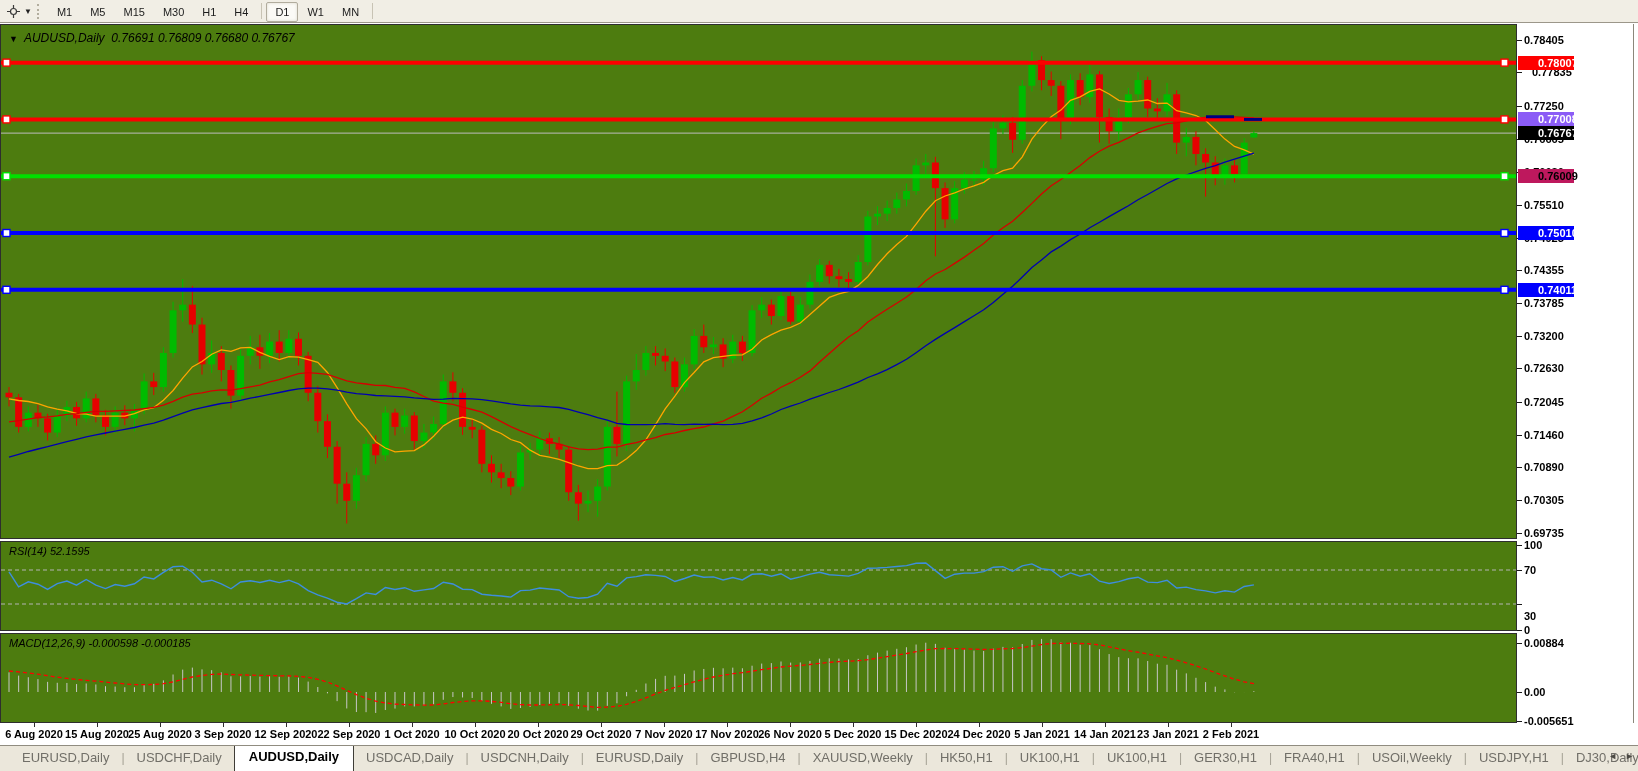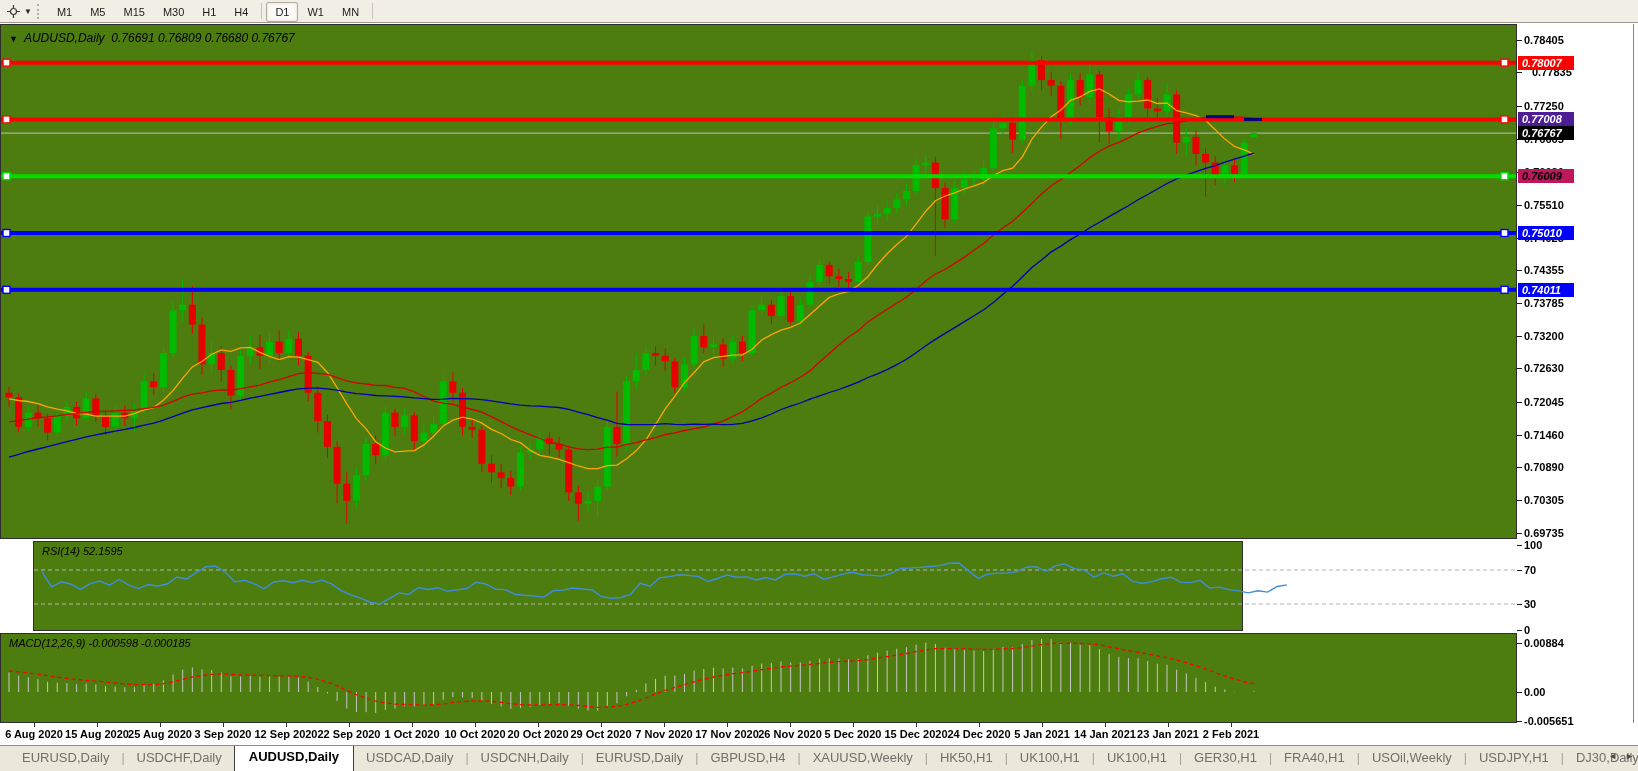--- a/index.html
+++ b/index.html
@@ -12,33 +12,33 @@
   .tool-icon{width:16px;height:16px;display:inline-flex;align-items:center;justify-content:center;margin:0 1px;}
   .caret{font-size:8px;color:#222;margin:0 2px;}
   .grip{width:3px;height:15px;border-left:2px dotted #b2ad9e;margin:0 6px 0 3px;}
   .vsep{width:1px;height:16px;background:#c8c3b4;margin:0 4px;}
   .tf-btn{font-size:11px;color:#1c1c1c;padding:3px 8px;border:1px solid transparent;border-radius:2px;cursor:default;}
   .tf-btn.active{background:#fbfaf6;border-color:#b1ac9d;box-shadow:inset 0 0 3px #dcd8cb;}
 
   
   .panel{position:absolute;left:0;background:#4d7c0f;border:1px solid #2e2e2e;box-sizing:border-box;font-style:italic;}
   #main-panel{top:24px;width:1517px;height:515px;}
-  #rsi-panel{top:541px;width:1210px;height:90px;margin-left:33px;}
+  #rsi-panel{top:541px;width:1517px;height:90px;}
   #macd-panel{top:633px;width:1517px;height:90px;}
   .panel svg{position:absolute;left:0;top:0;}
   .chart-title{position:absolute;left:8px;top:6px;font-size:12px;color:#000;z-index:6;white-space:nowrap;}
   .chart-title .tri{font-size:9px;margin-right:6px;}
   .panel-label{position:absolute;left:8px;top:3px;font-size:11px;color:#000;z-index:6;white-space:nowrap;}
 
   
   #price-axis{position:absolute;left:1517px;top:24px;width:121px;height:699px;background:#fff;}
   .axtick{position:absolute;left:0;width:5px;height:1px;background:#1a1a1a;}
   .axlab{position:absolute;left:7px;font-size:11px;font-weight:700;color:#000;white-space:nowrap;}
   .badge{position:absolute;left:1px;width:56px;height:14px;font-size:11px;font-weight:700;
-         line-height:14px;padding-left:4px;box-sizing:border-box;white-space:nowrap;font-style:italic;}
+         line-height:14px;padding-left:20px;box-sizing:border-box;white-space:nowrap;}
   .right-edge{position:absolute;left:1633px;top:24px;width:1px;height:699px;background:#8b877b;}
 
   
   #time-axis{position:absolute;left:0;top:723px;width:1517px;height:20px;background:#fff;}
   .ttick{position:absolute;top:0;width:1px;height:4px;background:#2e2e2e;}
   .tlab{position:absolute;top:5px;font-size:11px;font-weight:700;color:#000;transform:translateX(-50%);white-space:nowrap;}
 
   
   #tabbar{position:absolute;left:0;top:745px;width:1638px;height:26px;background:#ebe7db;
           border-top:1px solid #908c80;display:flex;align-items:flex-end;padding-left:10px;box-sizing:border-box;overflow:hidden;}
@@ -533,31 +533,31 @@
       <div class="axlab" style="top: 371.566px;">0.72045</div>
       <div class="axtick" style="top: 410.823px;"></div>
       <div class="axlab" style="top: 404.823px;">0.71460</div>
       <div class="axtick" style="top: 443.228px;"></div>
       <div class="axlab" style="top: 437.228px;">0.70890</div>
       <div class="axtick" style="top: 476.485px;"></div>
       <div class="axlab" style="top: 470.485px;">0.70305</div>
       <div class="axtick" style="top: 508.889px;"></div>
       <div class="axlab" style="top: 502.889px;">0.69735</div>
       <div class="badge" style="top: 31.6263px; background: rgb(254, 0, 0); color: rgb(255, 255, 255);">0.78007</div>
-      <div class="badge" style="top: 88.4194px; background: #4c1d95; color: rgb(255, 255, 255);">0.77008</div>
+      <div class="badge" style="top: 88.4194px; background: #8b5cf6; color: rgb(255, 255, 255);">0.77008</div>
       <div class="badge" style="top: 145.213px; background: #be185d; color: rgb(0, 0, 0);">0.76009</div>
       <div class="badge" style="top: 202.006px; background: rgb(0, 0, 254); color: rgb(255, 255, 255);">0.75010</div>
       <div class="badge" style="top: 258.799px; background: rgb(0, 0, 254); color: rgb(255, 255, 255);">0.74011</div>
       <div class="badge" style="top: 102.12px; background: rgb(0, 0, 0); color: rgb(255, 255, 255);">0.76767</div>
       <div class="axtick" style="top: 520.5px;"></div>
       <div class="axlab" style="top: 514.5px;">100</div>
       <div class="axtick" style="top: 546px;"></div>
       <div class="axlab" style="top: 540px;">70</div>
       <div class="axtick" style="top: 580px;"></div>
-      <div class="axlab" style="top: 574px;">30</div>
+      <div class="axlab" style="top: 586px;">30</div>
       <div class="axtick" style="top: 605.5px;"></div>
       <div class="axlab" style="top: 599.5px;">0</div>
       <div class="axtick" style="top: 619px;"></div>
       <div class="axlab" style="top: 613px;">0.00884</div>
       <div class="axtick" style="top: 668px;"></div>
       <div class="axlab" style="top: 662px;">0.00</div>
       <div class="axtick" style="top: 697px;"></div>
       <div class="axlab" style="top: 691px;">-0.005651</div>
     </div>
   <div class="right-edge"></div>

